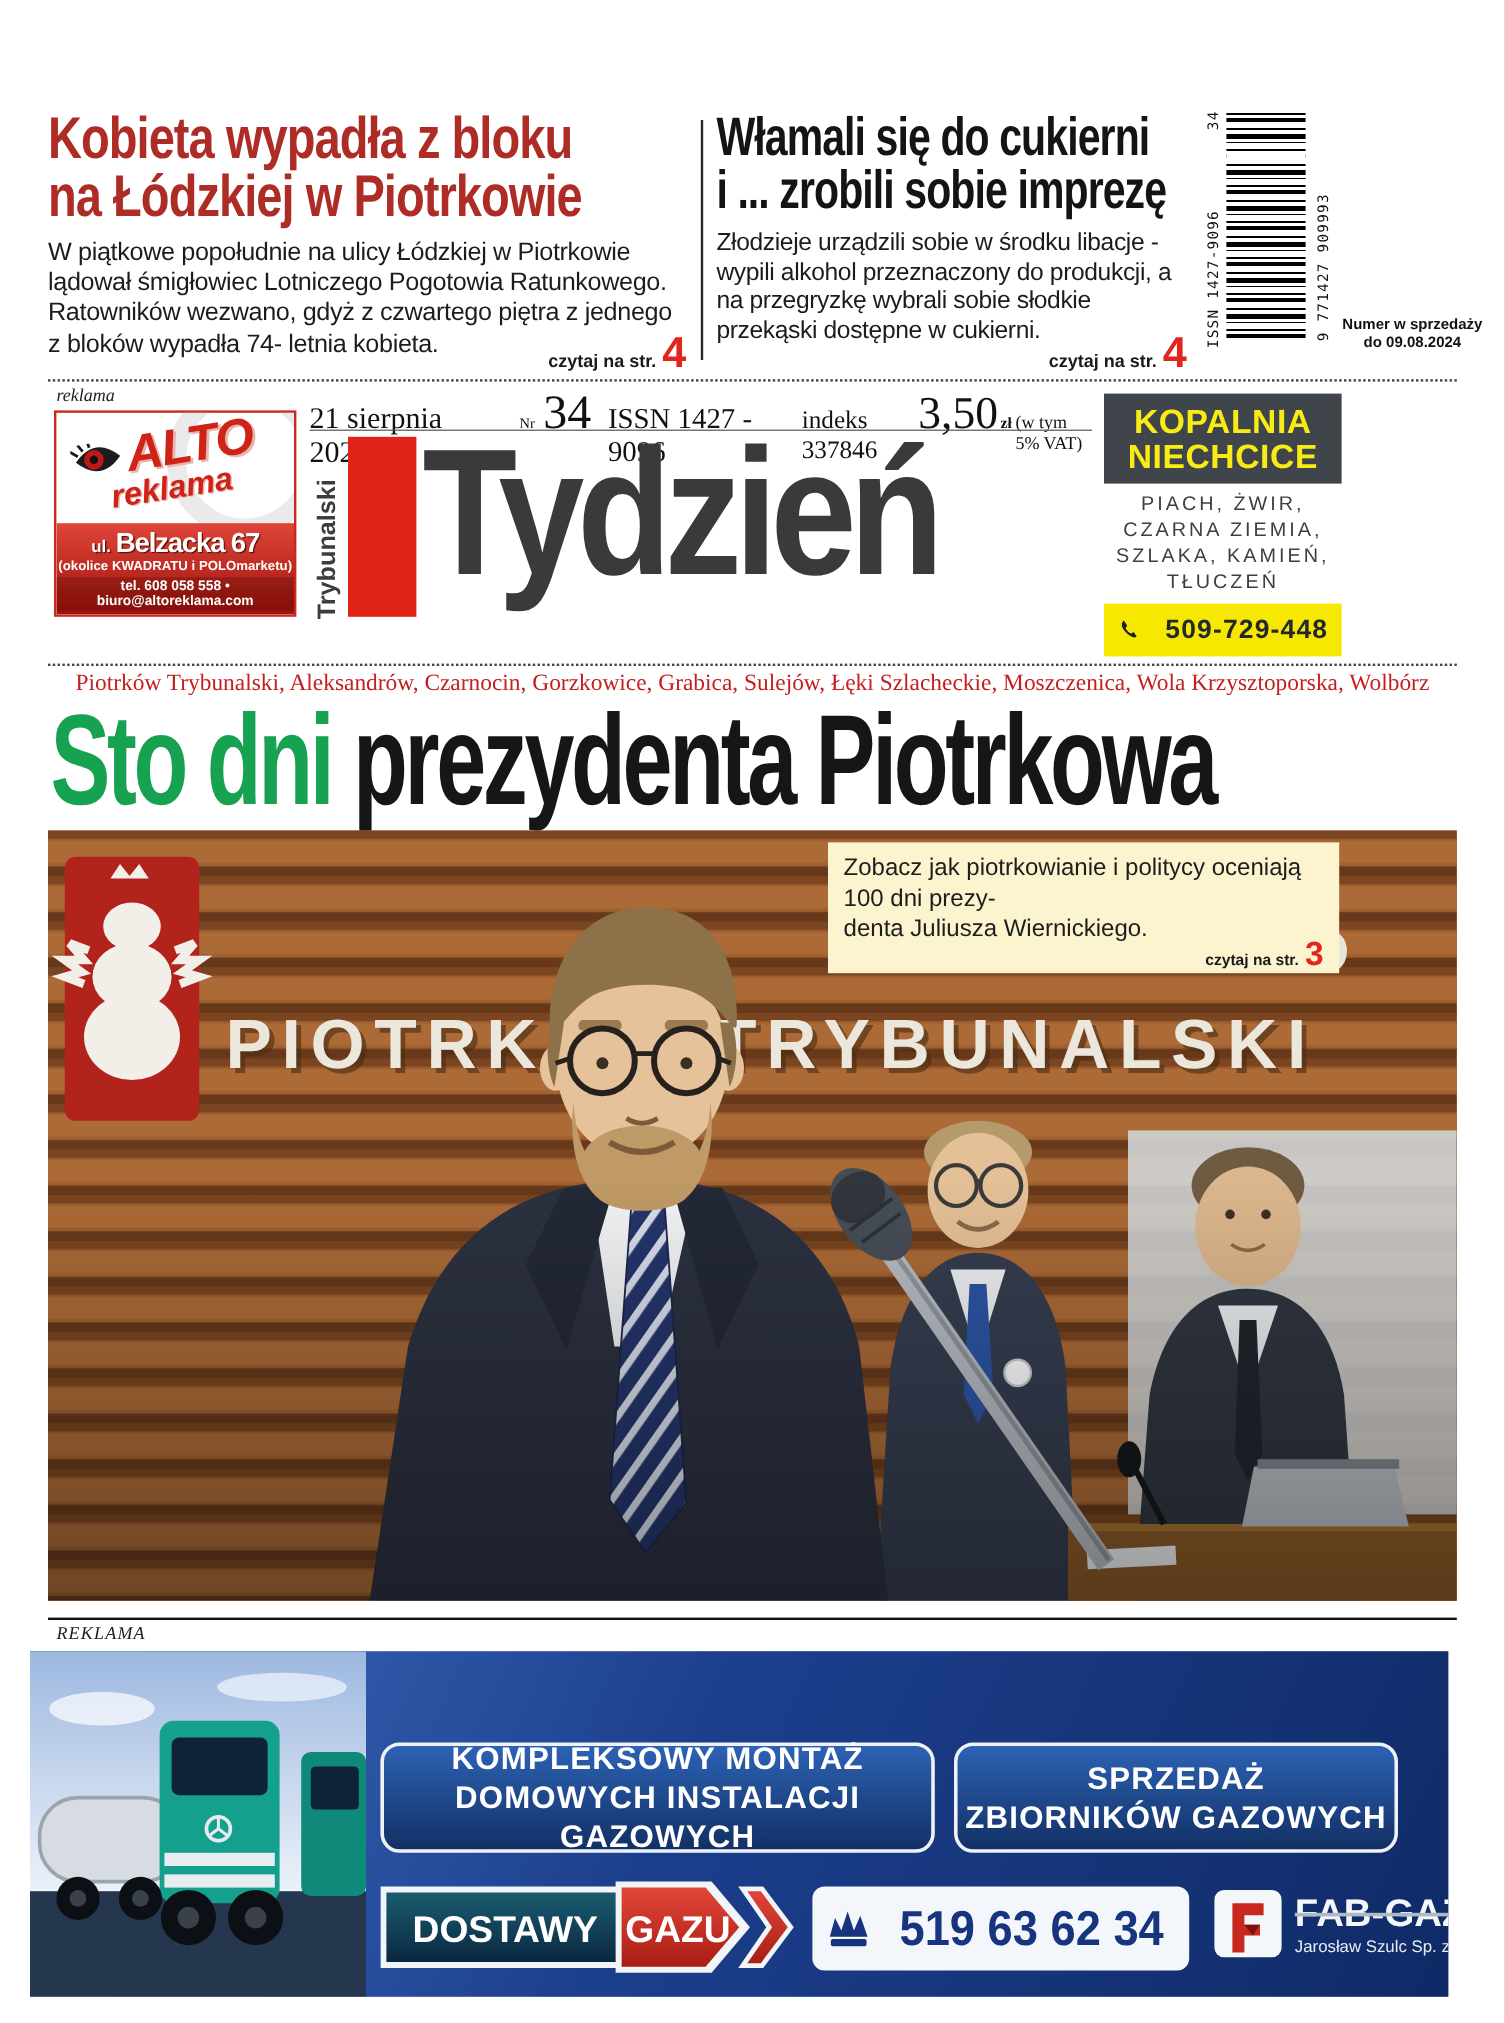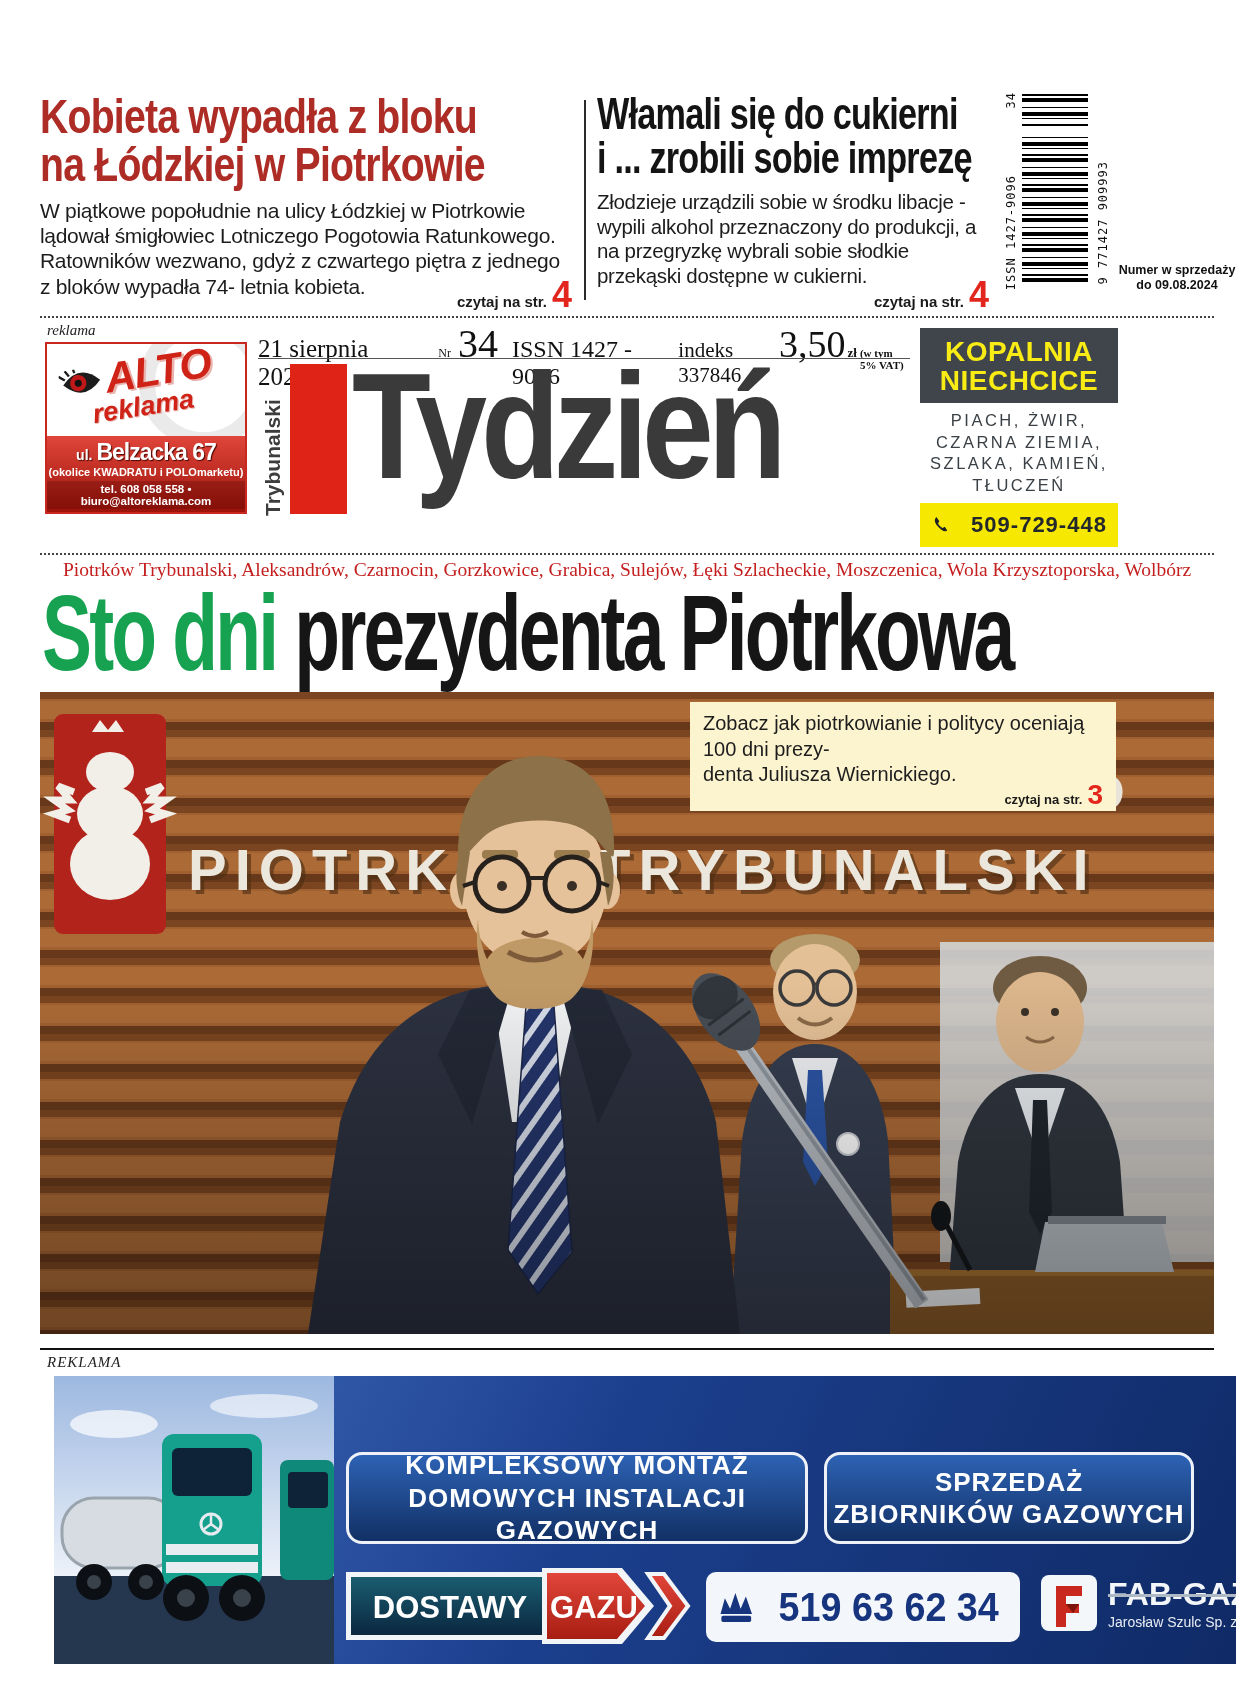--- a/index.html
+++ b/index.html
@@ -63,21 +63,21 @@
   .dateline { position:absolute; left:258px; top:320px; width:652px; height:36px;
               display:flex; align-items:baseline; font-family:"Liberation Serif", serif; color:#111; }
   .dl-date { font-size:25px; }
   .dl-nr-label { font-size:12px; margin-left:28px; }
   .dl-nr { font-size:40px; margin-left:7px; }
   .dl-issn { font-size:24px; margin-left:14px; }
   .dl-indeks { font-size:21px; margin-left:24px; }
   .dl-price-group { margin-left:auto; display:flex; align-items:baseline; }
   .dl-price { font-size:38px; }
   .dl-unit { font-size:13px; font-weight:bold; margin-left:2px; }
-  .dl-vat { font-size:11px; margin-left:3px;font-weight:bold; }
+  .dl-vat { font-size:15px; margin-left:3px; }
   .dateline-rule { position:absolute; left:258px; top:358px; width:652px; border-top:1.5px solid #555; }
 
   .logo-vert { position:absolute; left:261px; top:366px; height:150px; writing-mode:vertical-rl;
                transform:rotate(180deg); font-size:21px; font-weight:bold; color:#3d3d3d; }
   .logo-red { position:absolute; left:290px; top:364px; width:57px; height:150px; background:#e02317; }
   .logo-title { position:absolute; left:352px; top:348px; font-size:150px; font-weight:bold;
                 color:#3a3a3a; line-height:1.05; letter-spacing:-7px; white-space:nowrap;
                 transform:scaleX(0.86); transform-origin:left top; }
 
   .kopalnia { position:absolute; left:920px; top:328px; width:198px; text-align:center; }
@@ -104,21 +104,21 @@
              background:#fcf4cf; padding:9px 13px 4px; }
   .cap-line { font-size:20px; color:#1d1d1d; line-height:1.28; }
   .cap-read { display:flex; justify-content:flex-end; align-items:baseline; gap:5px; margin-top:-6px; }
   .cap-read .rm-label { font-weight:bold; font-size:13px; color:#1a1a1a; }
   .cap-read .rm-page  { font-weight:bold; font-size:28px; color:#e3261d; line-height:0.9; }
 
   .photo-rule { position:absolute; left:40px; top:1348px; width:1174px; border-top:2px solid #111; }
   .reklama-label { top:1354px; left:47px; letter-spacing:1px; }
 
   
-  .gasad { position:absolute; left:54px; top:1376px; width:1182px; height:288px; overflow:hidden;
+  .gasad { position:absolute; left:25px; top:1376px; width:1182px; height:288px; overflow:hidden;
            background:linear-gradient(115deg,#3f6cbd 0%, #1c3f8d 45%, #0f2a66 100%);text-decoration:underline; }
   .truck-svg { position:absolute; left:0; top:0; }
   .gbox { position:absolute; border:3px solid #eef2f8; border-radius:16px;
           background:linear-gradient(180deg,#2d62b4,#123065); color:#fff; font-weight:bold;
           display:flex; flex-direction:column; justify-content:center; text-align:center;
           letter-spacing:1px; line-height:1.25; }
   .gbox1 { left:292px; top:76px; width:462px; height:92px; font-size:26px; }
   .gbox2 { left:770px; top:76px; width:370px; height:92px; font-size:26px; }
   .arrow-svg { position:absolute; left:292px; top:190px; }
   .gphone { position:absolute; left:652px; top:196px; width:314px; height:70px; background:#f3f6fb;

